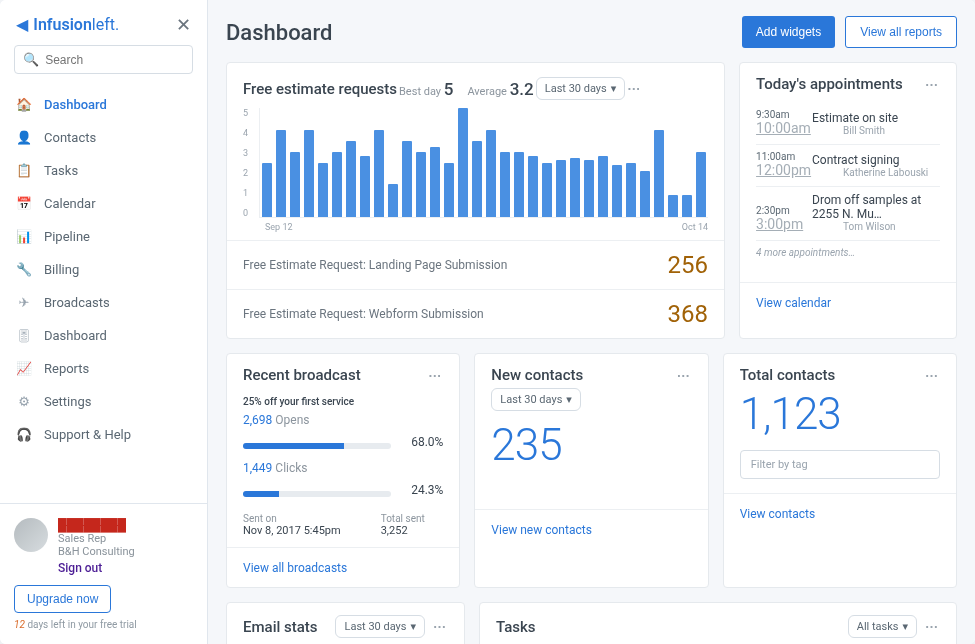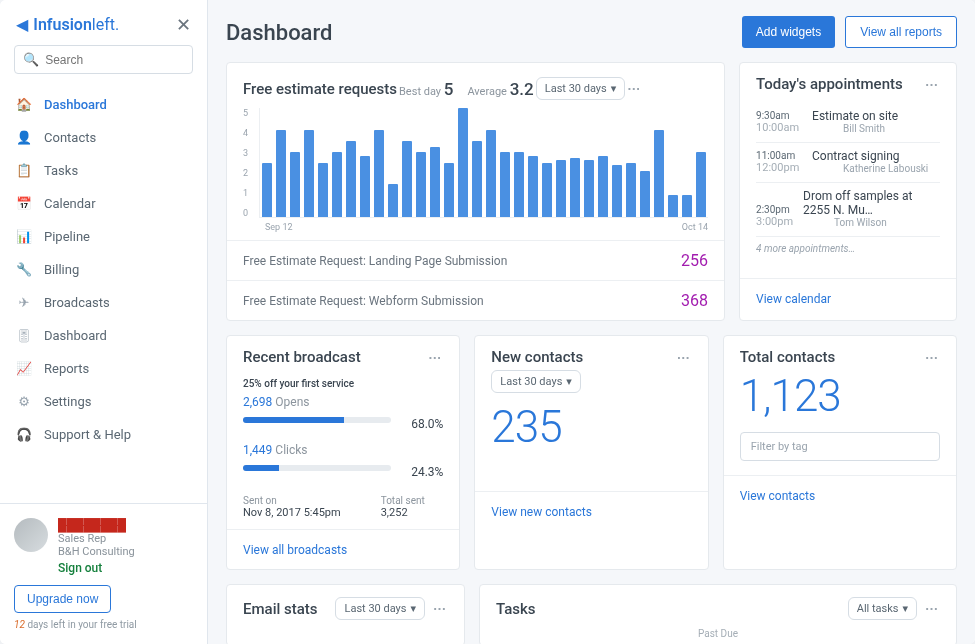--- a/index.html
+++ b/index.html
@@ -22,21 +22,21 @@
 .nav-item { display:flex; align-items:center; gap:12px; padding:9px 16px; color:#5a6772; cursor:pointer; font-size:13px; }
 .nav-item.active { color:#2a77d9; font-weight:500; }
 .nav-item .ic { width:16px; display:flex; justify-content:center; color:#97a3ae; }
 .nav-item.active .ic { color:#2a77d9; }
 
 .user-panel { border-top:1px solid #e0e6ed; padding:14px; font-size:12px; }
 .user-row { display:flex; gap:10px; }
 .avatar-circ { width:34px; height:34px; border-radius:50%; background:linear-gradient(135deg,#b5bbbf,#d7dcdf); flex-shrink:0; }
 .user-meta .uname { color:#c5271c; text-decoration:line-through; font-weight:500; }
 .user-meta .role, .user-meta .org { color:#8a939b; font-size:11px; }
-.signout { color:#15803d; font-weight:500; margin-top:3px; display:inline-block; cursor:pointer; }
+.signout { color:#4c1d95; font-weight:500; margin-top:3px; display:inline-block; cursor:pointer; }
 .upgrade-btn { margin-top:10px; border:1px solid #2a77d9; color:#2a77d9; background:#fff; padding:6px 12px; border-radius:4px; font-size:12px; cursor:pointer; }
 .trial-note { font-size:10px; color:#8f9aa3; margin-top:6px; }
 .trial-note .days { color:#d86a29; font-style:italic; }
 
 
 .main { flex:1; background:#f5f7fa; overflow:auto; padding:16px 18px 22px; }
 .titlebar { display:flex; align-items:center; justify-content:space-between; margin-bottom:14px; }
 h1.page-title { font-size:22px; font-weight:500; color:#3a4550; }
 .title-actions { display:flex; gap:10px; }
 .btn-primary { background:#2a77d9; color:#fff; border:none; border-radius:3px; padding:8px 14px; font-size:12px; cursor:pointer; }
@@ -55,39 +55,39 @@
 .fer-stats { display:flex; align-items:baseline; gap:14px; color:#8c959e; font-size:11px; }
 .fer-stats .n { color:#3a4550; font-size:17px; font-weight:500; }
 .pill-sel { border:1px solid #d6dde4; border-radius:6px; padding:4px 8px; font-size:11px; color:#5a6772; cursor:pointer; display:inline-flex; align-items:center; gap:4px; }
 .chart-area { padding:4px 16px 8px; }
 .bar-chart { display:flex; align-items:flex-end; height:110px; gap:5px; position:relative; }
 .y-axis { display:flex; flex-direction:column; justify-content:space-between; height:100%; padding-right:6px; font-size:9px; color:#9aa4ae; text-align:right; }
 .bars { display:flex; align-items:flex-end; gap:4px; flex:1; height:100%; border-left:1px solid #eceff2; border-bottom:1px solid #eceff2; padding:0 2px; }
 .bar { width:10px; background:#4a90e2; border-radius:1px 1px 0 0; }
 .x-lbls { display:flex; justify-content:space-between; font-size:9px; color:#9aa4ae; padding-left:22px; margin-top:4px; }
 .stat-row { display:flex; justify-content:space-between; align-items:center; padding:10px 16px; border-top:1px solid #eceff2; font-size:12px; color:#6b757f; }
-.stat-row .big { color:#a21caf; font-size:16px; font-weight:400; }
+.stat-row .big { color:#a16207; font-size:24px; font-weight:400; }
 
 
 .appt { padding:6px 0 8px; border-bottom:1px solid #eceff2; }
 .appt:last-of-type { border-bottom:none; }
 .appt .t1 { font-size:10px; color:#5a6772; }
-.appt .t2 { font-size:11px; color:#a5aeb6; }
+.appt .t2 { font-size:14px; color:#a5aeb6;text-decoration:underline; }
 .appt .line { display:flex; gap:10px;align-items:flex-end; }
 .appt .title { font-size:12px; color:#3a4550; }
 .appt .who { font-size:10px; color:#9aa4ae;margin-left:31px; }
 .more-appt { font-size:10px; color:#9aa4ae; font-style:italic; padding:6px 0 10px; }
 .card-footer-link { border-top:1px solid #eceff2; padding:12px 16px; }
 
 
 .row3 { display:grid; grid-template-columns: 1fr 1fr 1fr; gap:14px; margin-top:14px; }
 .big-number { color:#2a77d9; font-size:44px; font-weight:300; letter-spacing:-1px; padding:4px 16px 2px; }
 .sub-head { padding:8px 16px 2px; font-size:10px; color:#3a4550; font-weight:500; }
 .progress-wrap { padding:4px 16px; }
-.prog-line { display:flex; align-items:flex-start; gap:8px; margin:8px 0 12px; }
+.prog-line { display:flex; align-items:flex-end; gap:8px; margin:8px 0 12px; }
 .prog-bar { flex:1; height:6px; background:#e7ebef; border-radius:3px; overflow:hidden; }
 .prog-fill { height:100%; background:#2a77d9; }
 .prog-label { color:#2a77d9; font-size:12px; }
 .prog-label .lt { color:#8c959e; }
 .prog-pct { font-size:12px; color:#3a4550; width:44px; text-align:right; }
 .sent-line { display:flex; gap:40px; padding:0 16px 10px; font-size:10px; color:#8c959e; }
 .sent-line .v { color:#3a4550; font-size:11px; }
 
 .filter-input { margin:8px 16px 14px; border:1px solid #d6dde4; border-radius:4px; padding:7px 10px; font-size:11px; color:#9aa4ae; }
 

